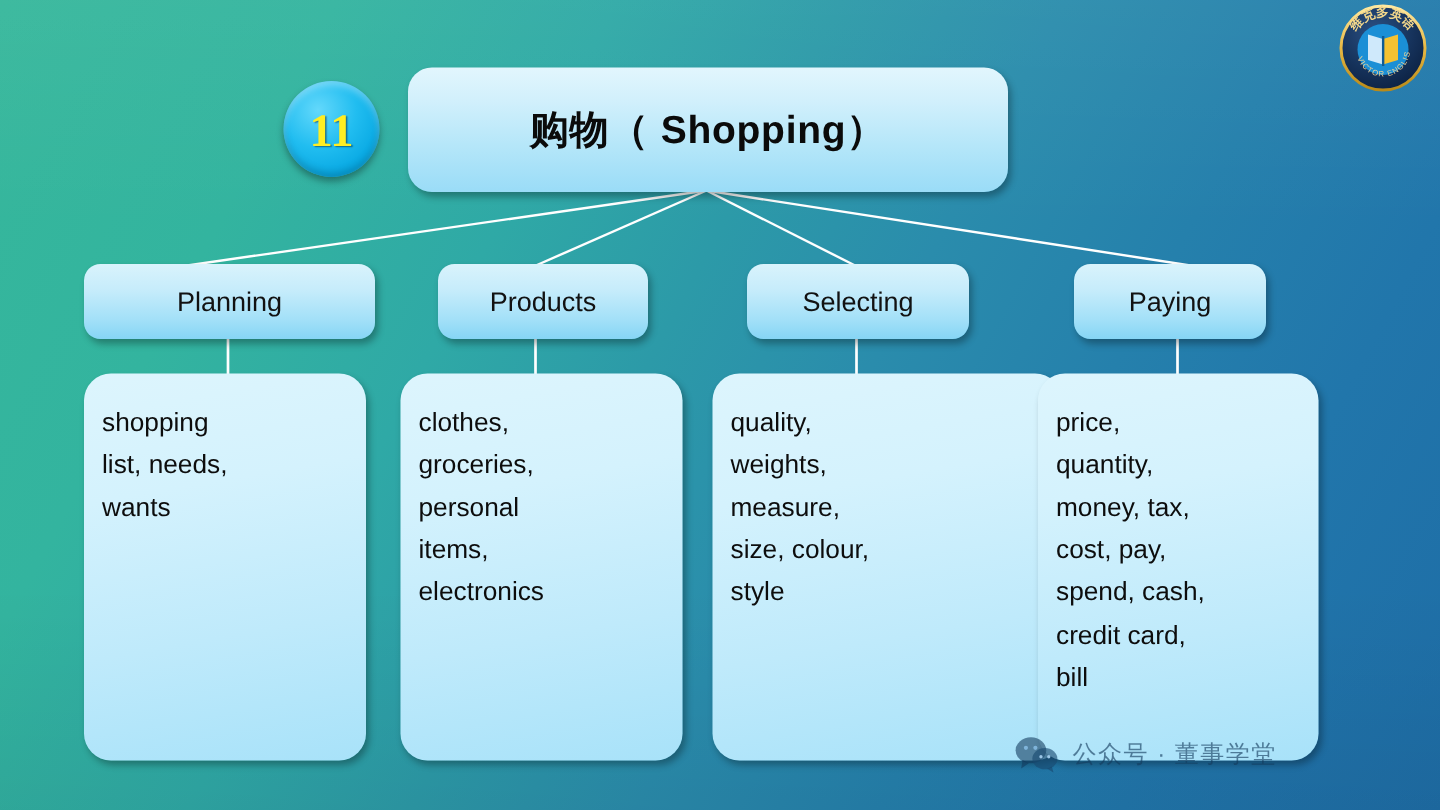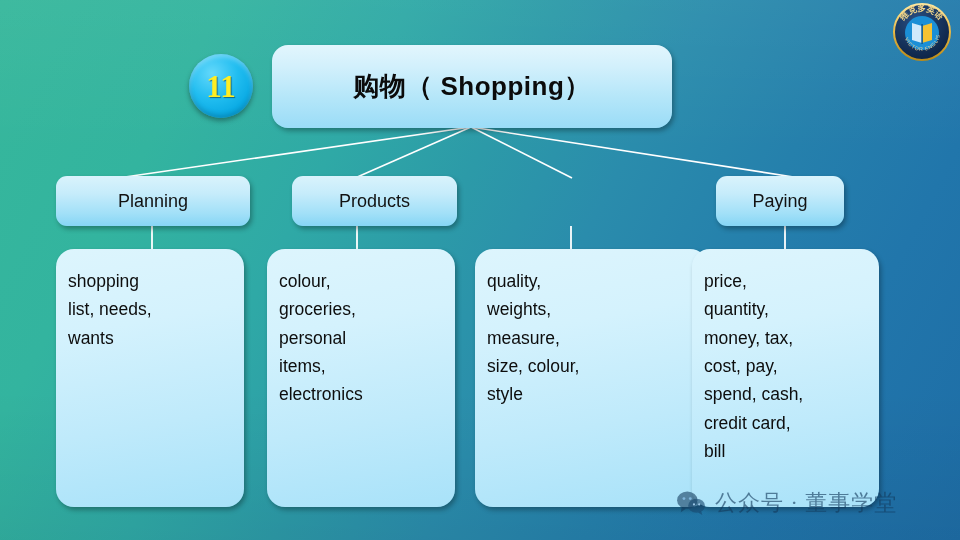--- a/index.html
+++ b/index.html
@@ -137,21 +137,21 @@
   .cat-body-text {
     font-size: 17.5px;
     line-height: 1.62;
     color: #0d0d0d;
     white-space: pre-line;
     font-family: "Liberation Sans", sans-serif;
   }
 
   
   .col0 { left: 56px;  width: 194px; align-items: center; }
-  .col1 { left: 292px; width: 165px; text-align: right; }
+  .col1 { left: 292px; width: 140px; text-align: right; }
   .col2 { left: 498px; width: 148px; }
   .col3 { left: 716px; width: 128px; }
 
   .body0 { left: 56px;  width: 188px; height: 258px; }
   .body1 { left: 267px; width: 188px; height: 258px; }
   .body2 { left: 475px; width: 233px; height: 258px; }
   .body3 { left: 692px; width: 187px; height: 258px; }
 
   
   #logo {
@@ -168,24 +168,24 @@
     position: absolute;
     left: 676px;
     top: 486px;
     height: 34px;
     display: flex;
     align-items: center;
     gap: 9px;
     z-index: 7;
   }
   #watermark-text {
-    font-size: 22px;
+    font-size: 16px;
     color: rgba(20,58,92,0.62);
     letter-spacing: 1px;
-    font-family: Liberation Serif, serif;
+    font-family: Liberation Sans, sans-serif;
     white-space: nowrap;
   }
   #wechat-icon { width: 30px; height: 26px; display: block; }
 </style>
 </head>
 <body>
 
 <div id="slide">
 
   <svg id="connectors" viewBox="0 0 960 540" preserveAspectRatio="none" aria-hidden="true">
@@ -208,31 +208,34 @@
   <div id="title-box" class="panel">
     <span id="title-text">购物（ Shopping）</span>
   </div>
 
   <div class="panel cat-head col0">
     <span class="cat-head-text">Planning</span>
   </div>
   <div class="panel cat-head col1">
     <span class="cat-head-text">Products</span>
   </div>
+  <div class="panel cat-head col2">
+    <span class="cat-head-text">Selecting</span>
+  </div>
   <div class="panel cat-head col3">
     <span class="cat-head-text">Paying</span>
   </div>
 
   <div class="panel cat-body body0">
     <div class="cat-body-text">shopping
 list, needs,
 wants</div>
   </div>
   <div class="panel cat-body body1">
-    <div class="cat-body-text">colour,
+    <div class="cat-body-text">clothes,
 groceries,
 personal
 items,
 electronics</div>
   </div>
   <div class="panel cat-body body2">
     <div class="cat-body-text">quality,
 weights,
 measure,
 size, colour,

